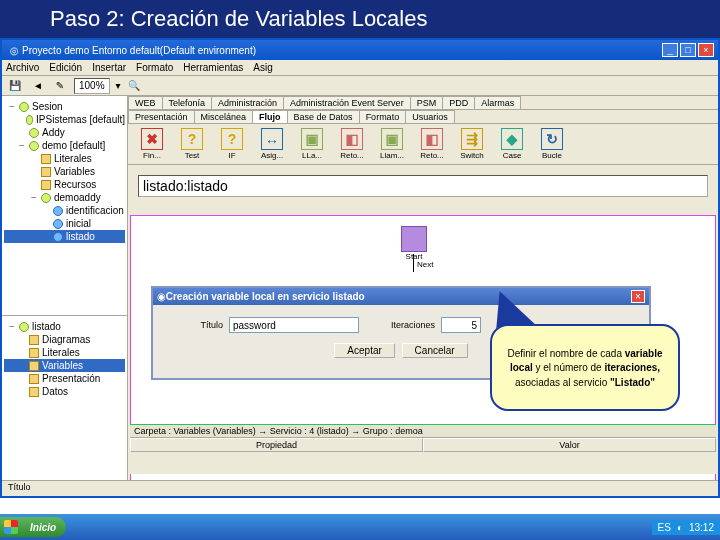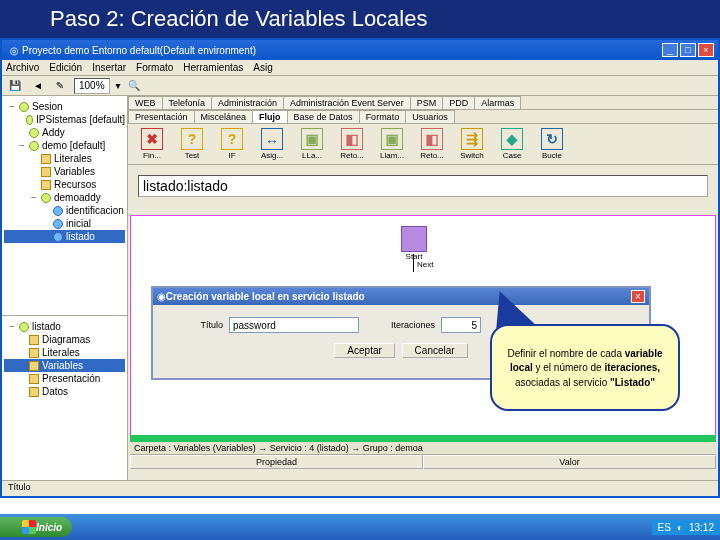--- a/index.html
+++ b/index.html
@@ -49,27 +49,27 @@
 .dlg-close{width:14px;height:13px;background:#e04b3e;color:#fff;text-align:center;line-height:12px;border:1px solid #fff;cursor:pointer}
 .dlg-body{padding:12px 10px}
 .frow{display:flex;align-items:center;gap:6px;margin-bottom:10px}
 .frow label{width:60px;text-align:right;font-size:9px}
 .frow input{border:1px solid #7f9db9;padding:1px 3px;font-size:10px;height:16px}
 .btns{text-align:center;padding-bottom:8px}
 .btns button{padding:1px 12px;font-size:10px;background:#ece9d8;border:1px outset #fff;cursor:pointer;margin:0 2px}
 .callout{position:absolute;right:40px;top:324px;width:190px;background:#fffcc0;border:2px solid #1a3a9e;border-radius:18px;padding:20px 12px;text-align:center;font-size:11px;font-family:Arial;line-height:1.3}
 .callout-tail{position:absolute;right:180px;top:292px;width:0;height:0;border-left:10px solid transparent;border-right:36px solid transparent;border-bottom:44px solid #fffcc0;transform:rotate(-8deg)}
 .callout-tail::before{content:"";position:absolute;left:-12px;top:-3px;border-left:11px solid transparent;border-right:38px solid transparent;border-bottom:47px solid #1a3a9e;z-index:-1}
-.bottom-pane{position:absolute;left:128px;right:2px;bottom:11px;height:50px;background:#ece9d8;border-top:7px solid #22c55e}
+.bottom-pane{position:absolute;left:128px;right:2px;bottom:22px;height:50px;background:#ece9d8;border-top:1px solid #22c55e}
 .crumb-bar{background:#e6e3d0;padding:1px 4px;font-size:9px;border-bottom:1px solid #aca899}
 .prop-hdr{display:flex}
 .prop-hdr div{flex:1;background:#ece9d8;border:1px outset #fff;padding:1px 4px;font-size:9px;text-align:center}
 .status-titulo{position:absolute;left:0;bottom:0;right:0;height:16px;background:#ece9d8;border-top:1px solid #aca899;padding:1px 6px;font-size:9px}
 .taskbar{position:absolute;left:0;right:0;bottom:0;height:26px;background:linear-gradient(#3f92e0,#225dbb);display:flex;align-items:center;color:#fff}
-.start-btn{background:linear-gradient(#5fb55f,#2e8b2e);padding:3px 10px 3px 22px;border-radius:0 10px 10px 0;font-weight:bold;font-style:italic;font-size:12px;display:flex;align-items:center;gap:0;cursor:pointer}
+.start-btn{background:linear-gradient(#5fb55f,#2e8b2e);padding:3px 10px 3px 4px;border-radius:0 10px 10px 0;font-weight:bold;font-style:italic;font-size:12px;display:flex;align-items:center;gap:12px;cursor:pointer}
 .start-btn .winlogo{width:14px;height:14px;background:conic-gradient(#e23 0 25%,#5c5 0 50%,#39e 0 75%,#fc3 0);border-radius:2px}
 .task-item{background:#4a88d4;border:1px solid #2a5ca8;margin-left:4px;padding:2px 6px;font-size:9px;display:flex;align-items:center;gap:3px;cursor:pointer;max-width:90px;overflow:hidden;white-space:nowrap}
 .tray{margin-left:auto;background:#1b8fe0;padding:2px 6px;display:flex;align-items:center;gap:6px;font-size:9px}
 </style>
 </head>
 <body>
 
 <div class="slide-title">Paso 2: Creación de Variables Locales</div>
 
 <div class="app-window">

